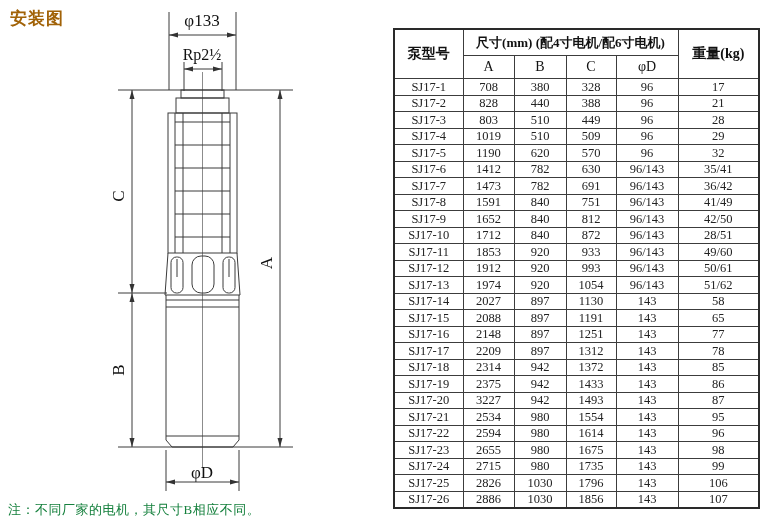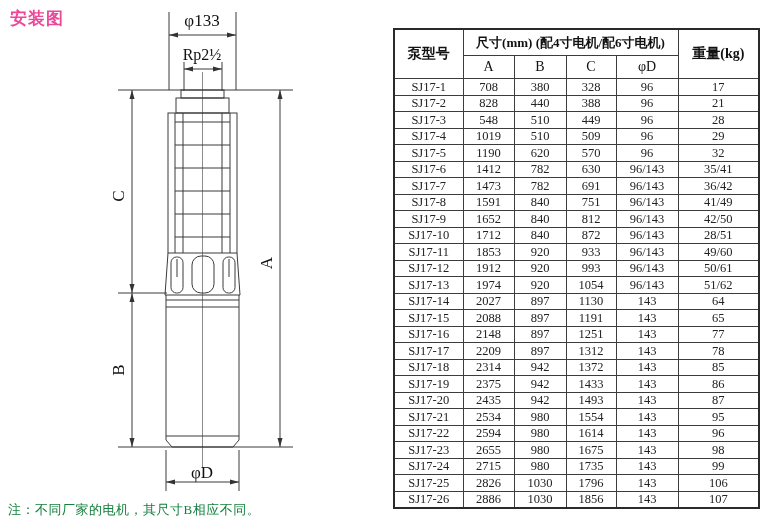--- a/index.html
+++ b/index.html
@@ -4,21 +4,21 @@
 <style>
   html,body{margin:0;padding:0;background:#fff;}
   .page{
     position:relative;width:780px;height:525px;background:#ffffff;
     font-family:"Liberation Serif","DejaVu Serif",serif;color:#1c1c1c;
     overflow:hidden;
   }
   .section-title{
     position:absolute;margin:0;
     font-family:"Liberation Sans","DejaVu Sans",sans-serif;
-    font-weight:bold;font-size:17px;color:#ec4899;letter-spacing:1px;
+    font-weight:bold;font-size:17px;color:#a16207;letter-spacing:1px;
   }
   .title-left{left:10px;top:7px;}
   .title-right{left:393px;top:7px;}
   .diagram-svg{position:absolute;left:0;top:0;}
   .note{
     position:absolute;left:8px;top:501px;
     font-size:13px;color:#15803d;letter-spacing:0.5px;
   }
   table.dims{
     position:absolute;left:393px;top:28px;
@@ -165,21 +165,21 @@
         <tr>
           <td>SJ17-2</td>
           <td>828</td>
           <td>440</td>
           <td>388</td>
           <td>96</td>
           <td>21</td>
         </tr>
         <tr>
           <td>SJ17-3</td>
-          <td>548</td>
+          <td>803</td>
           <td>510</td>
           <td>449</td>
           <td>96</td>
           <td>28</td>
         </tr>
         <tr>
           <td>SJ17-4</td>
           <td>1019</td>
           <td>510</td>
           <td>509</td>
@@ -257,21 +257,21 @@
           <td>1054</td>
           <td>96/143</td>
           <td>51/62</td>
         </tr>
         <tr>
           <td>SJ17-14</td>
           <td>2027</td>
           <td>897</td>
           <td>1130</td>
           <td>143</td>
-          <td>64</td>
+          <td>58</td>
         </tr>
         <tr>
           <td>SJ17-15</td>
           <td>2088</td>
           <td>897</td>
           <td>1191</td>
           <td>143</td>
           <td>65</td>
         </tr>
         <tr>
@@ -301,21 +301,21 @@
         <tr>
           <td>SJ17-19</td>
           <td>2375</td>
           <td>942</td>
           <td>1433</td>
           <td>143</td>
           <td>86</td>
         </tr>
         <tr>
           <td>SJ17-20</td>
-          <td>2435</td>
+          <td>3227</td>
           <td>942</td>
           <td>1493</td>
           <td>143</td>
           <td>87</td>
         </tr>
         <tr>
           <td>SJ17-21</td>
           <td>2534</td>
           <td>980</td>
           <td>1554</td>

